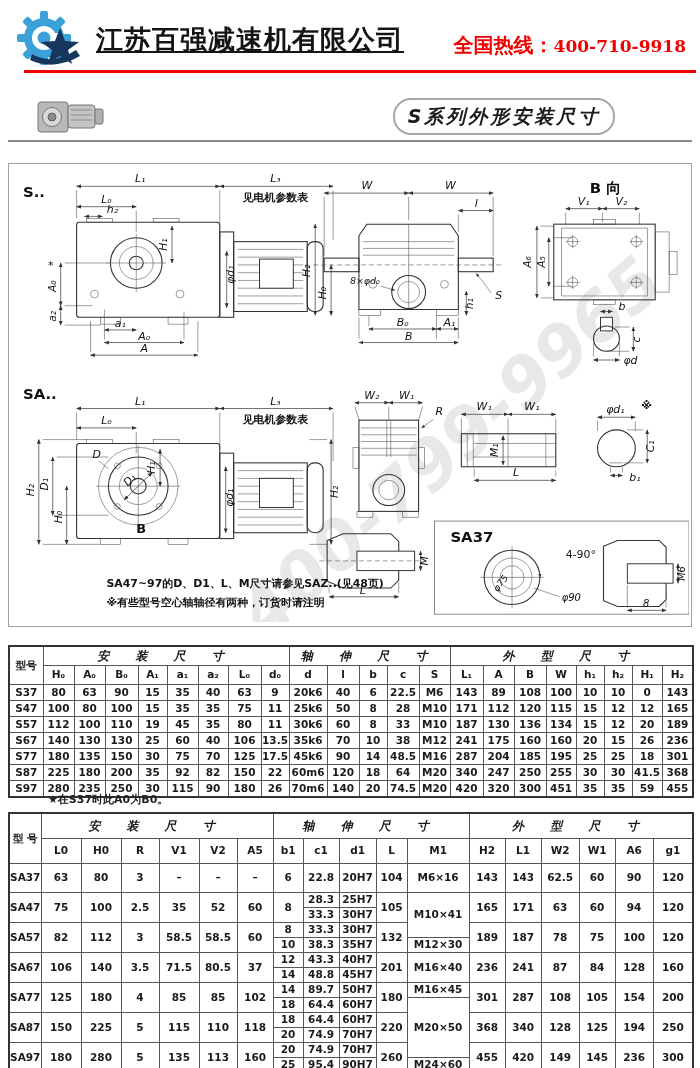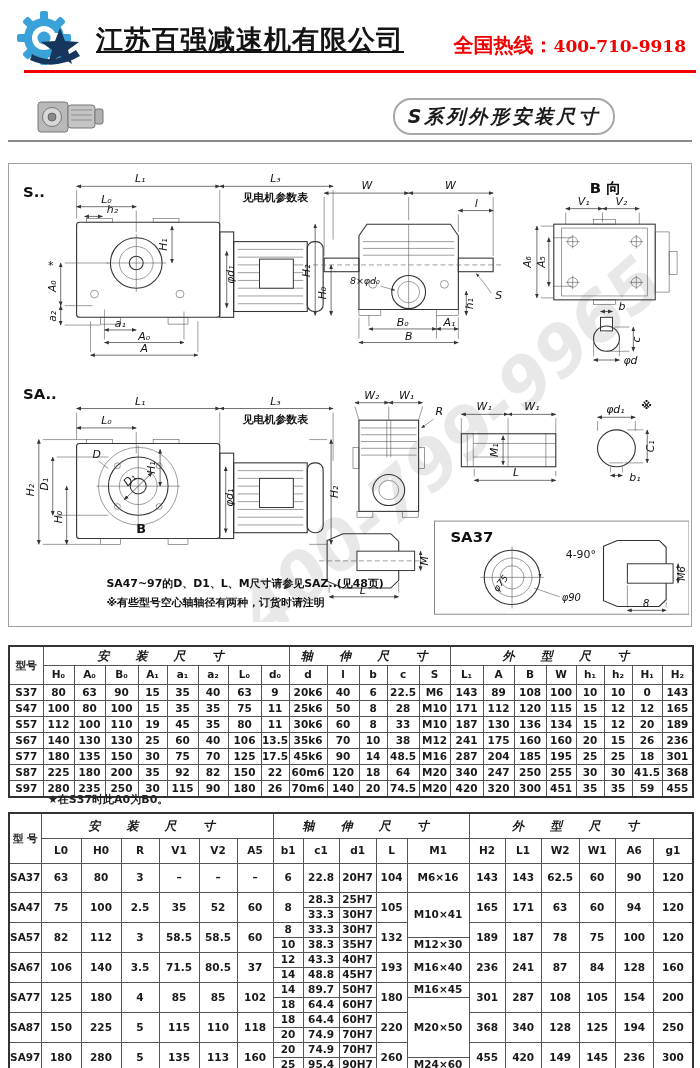--- a/index.html
+++ b/index.html
@@ -784,21 +784,21 @@
   <td rowspan="2">SA67</td>
         <td rowspan="2">106</td>
         <td rowspan="2">140</td>
         <td rowspan="2">3.5</td>
         <td rowspan="2">71.5</td>
         <td rowspan="2">80.5</td>
         <td rowspan="2">37</td>
   <td>12</td>
         <td>43.3</td>
         <td>40H7</td>
-        <td rowspan="2">193</td>
+        <td rowspan="2">201</td>
         <td rowspan="2">M16×40</td>
   <td rowspan="2">236</td>
         <td rowspan="2">241</td>
         <td rowspan="2">87</td>
         <td rowspan="2">84</td>
         <td rowspan="2">128</td>
         <td rowspan="2">160</td>
 </tr>
 <tr>
         <td>14</td>

